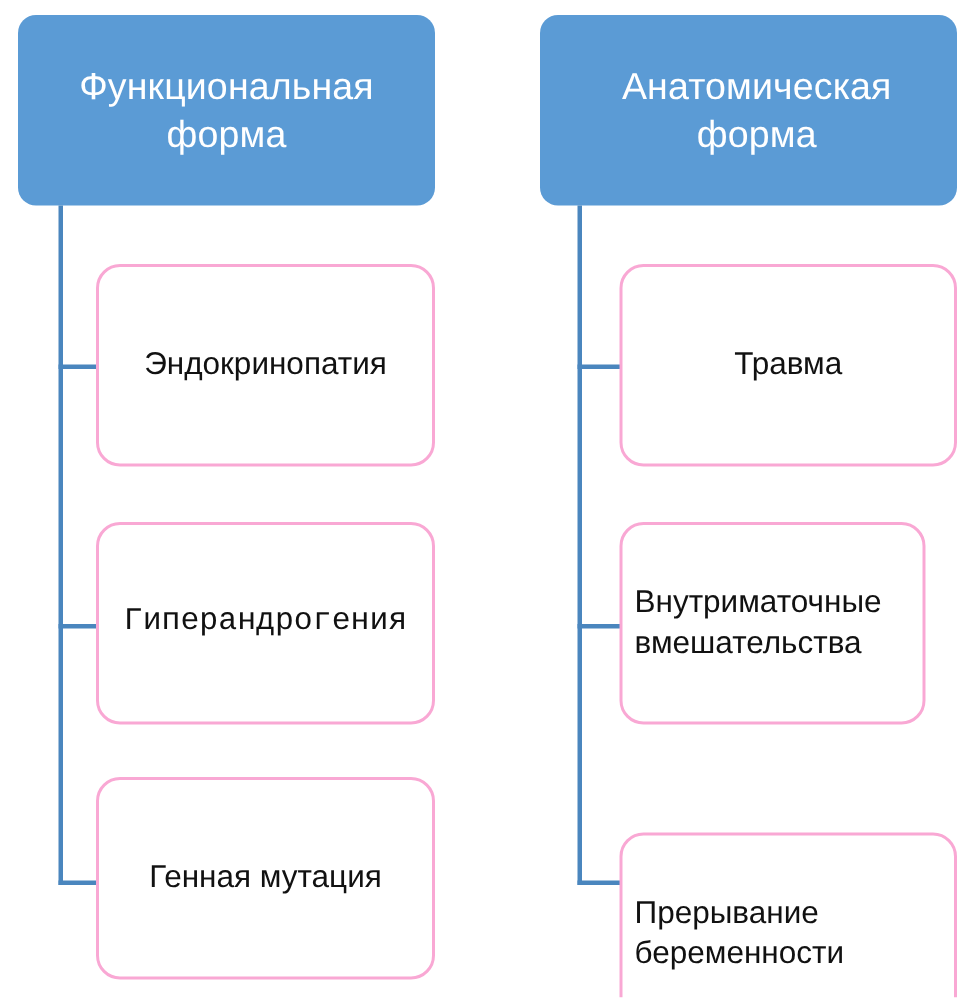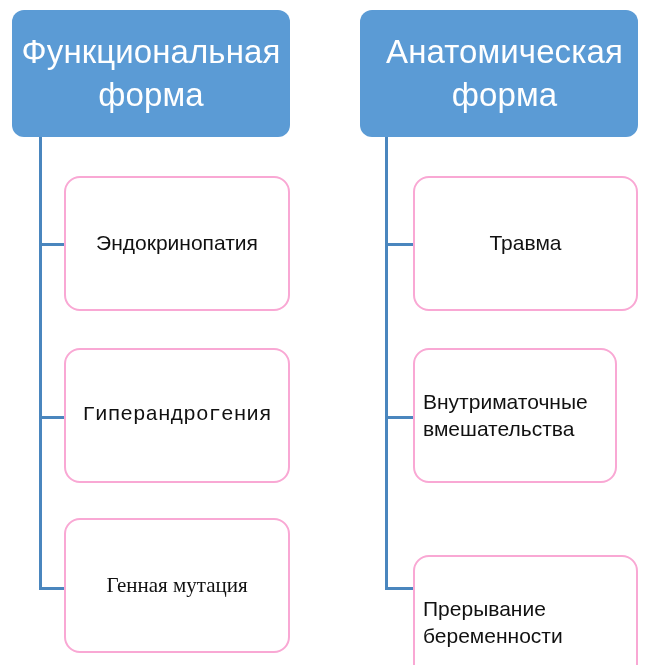--- a/index.html
+++ b/index.html
@@ -20,21 +20,21 @@
   .root-node {
     position: absolute;
     box-sizing: border-box;
     background: #5B9BD5;
     border-radius: 12px;
     color: #ffffff;
     display: flex;
     align-items: center;
     justify-content: center;
     text-align: center;
-    font-size: 33px;
+    font-size: 25px;
     line-height: 1.28;
     padding: 4px 10px;
     letter-spacing: 0.1px;
   }
 
   
   .leaf-node {
     position: absolute;
     box-sizing: border-box;
     background: #ffffff;
@@ -76,21 +76,21 @@
   <div class="leaf-node" style="left:64px; top:176px; width:226px; height:135px;">
     <span>Эндокринопатия</span>
   </div>
 
   <div class="conn-stub" style="left:39px; top:416px; width:27px;"></div>
   <div class="leaf-node" style="left:64px; top:348px; width:226px; height:135px;font-family:Liberation Mono, monospace;">
     <span>Гиперандрогения</span>
   </div>
 
   <div class="conn-stub" style="left:39px; top:587px; width:27px;"></div>
-  <div class="leaf-node" style="left:64px; top:518px; width:226px; height:135px;font-family:Liberation Serif, serif;">
+  <div class="leaf-node" style="left:64px; top:518px; width:226px; height:135px;">
     <span>Генная мутация</span>
   </div>
 
   <div class="root-node" style="left:360px; top:10px; width:278px; height:127px;padding-left:21px;">
     <span>Анатомическая форма</span>
   </div>
 
   <div class="conn-trunk" style="left:385px; top:137px; height:453px;"></div>
 
   <div class="conn-stub" style="left:385px; top:243px; width:30px;"></div>

